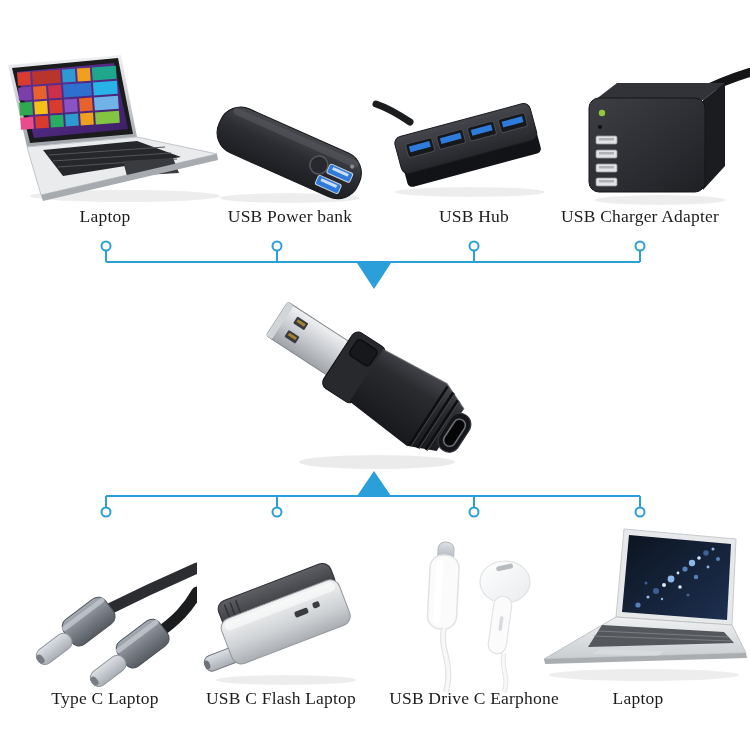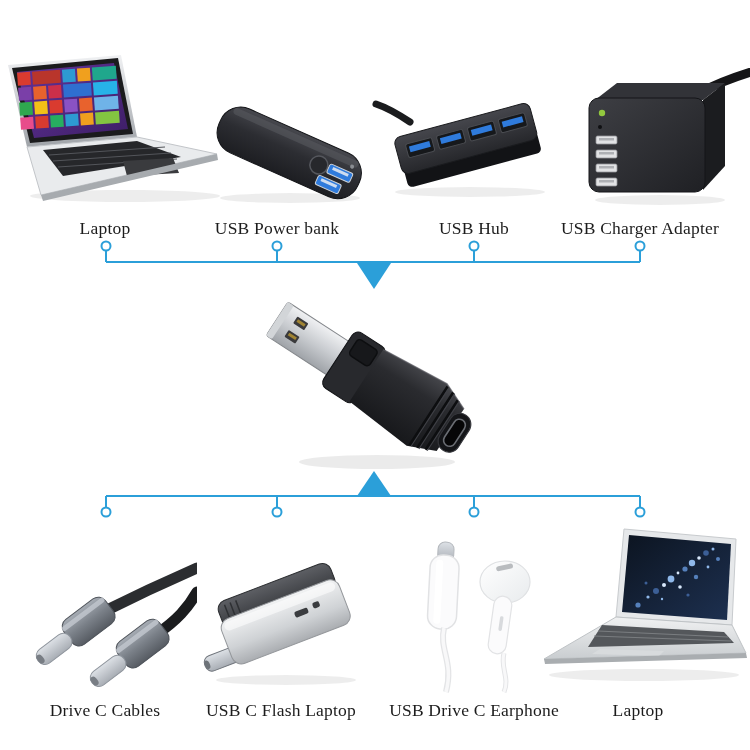--- a/index.html
+++ b/index.html
@@ -1,19 +1,19 @@
 <!DOCTYPE html>
 <html style="--background: #ffffff; --accent: #2b9fd9; --usb_blue: #2f7bdc; --text: #1c1c1c;"><head>
 <meta charset="utf-8">
 <style>
   html,body{margin:0;padding:0;}
   body{width:750px;height:750px;background:var(--background,#fff);font-family:"Liberation Serif", serif;overflow:hidden;}
   #stage{position:relative;width:750px;height:750px;background:var(--background,#fff);}
   .fig{position:absolute;}
-  .cap{position:absolute;text-align:center;font-size:17.5px;color:var(--text,#1c1c1c);letter-spacing:.2px;white-space:nowrap;margin-top:12px;}
+  .cap{position:absolute;text-align:center;font-size:17.5px;color:var(--text,#1c1c1c);letter-spacing:.2px;white-space:nowrap;}
   .accent-fill{fill:var(--accent,#2b9fd9);}
   .accent-stroke{stroke:var(--accent,#2b9fd9);fill:#fff;}
   .accent-line{stroke:var(--accent,#2b9fd9);fill:none;}
   .usb-blue{fill:var(--usb_blue,#2f7bdc);}
   svg{display:block;}
 </style>
 </head>
 <body style="--background: #ffffff; --accent: #2b9fd9; --usb_blue: #2f7bdc; --text: #1c1c1c;">
 
 <div id="stage">
@@ -163,21 +163,21 @@
       <rect x="21" y="82" width="21" height="8" rx="1.5" fill="#e2e3e5" stroke="#94969a" stroke-width="0.8"></rect>
       <rect x="24" y="84" width="15" height="2.5" fill="#aeb0b4"></rect>
       <rect x="21" y="96" width="21" height="8" rx="1.5" fill="#e2e3e5" stroke="#94969a" stroke-width="0.8"></rect>
       <rect x="24" y="98" width="15" height="2.5" fill="#aeb0b4"></rect>
       <rect x="21" y="110" width="21" height="8" rx="1.5" fill="#e2e3e5" stroke="#94969a" stroke-width="0.8"></rect>
       <rect x="24" y="112" width="15" height="2.5" fill="#aeb0b4"></rect>
     </g>
   </svg>
 
   <div class="cap" style="left:25px;top:206px;width:160px">Laptop</div>
-  <div class="cap" style="left:187px;top:206px;width:180px">USB Power bank</div>
+  <div class="cap" style="left:200px;top:206px;width:180px">USB Power bank</div>
   <div class="cap" style="left:404px;top:206px;width:140px">USB Hub</div>
   <div class="cap" style="left:545px;top:206px;width:190px">USB Charger Adapter</div>
 
   <svg class="fig" style="left:0;top:236px" width="750" height="60" viewBox="0 0 750 60">
     <circle cx="106" cy="10" r="4.5" class="accent-stroke" stroke-width="2"></circle>
     <circle cx="277" cy="10" r="4.5" class="accent-stroke" stroke-width="2"></circle>
     <circle cx="474" cy="10" r="4.5" class="accent-stroke" stroke-width="2"></circle>
     <circle cx="640" cy="10" r="4.5" class="accent-stroke" stroke-width="2"></circle>
     <path d="M106,14.5 V26 M277,14.5 V26 M474,14.5 V26 M640,14.5 V26" class="accent-line" stroke-width="2"></path>
     <path d="M106,26 H640" class="accent-line" stroke-width="2.2"></path>
@@ -287,18 +287,18 @@
       <circle cx="150" cy="70" r="1.6" fill="#3c5f96"></circle>
         <circle cx="180" cy="34" r="2" fill="#5580bb"></circle>
     </g>
     <polygon points="78,92 194,100 208,128 6,134" fill="url(#g-base2)" stroke="#bfc3c6" stroke-width="1"></polygon>
     <polygon points="64,100 186,107 196,118 50,122" fill="#54575b"></polygon>
     <path d="M60,106 L190,112 M56,111 L193,116" stroke="#7e8185" stroke-width="0.9" fill="none"></path>
     <polygon points="62,124 126,126 121,131 54,129" fill="#d8dbdd"></polygon>
     <polygon points="6,134 208,128 209,133 7,139" fill="#a9adb0"></polygon>
   </svg>
 
-  <div class="cap" style="left:20px;top:688px;width:170px">Drive C Cables</div>
+  <div class="cap" style="left:20px;top:688px;width:170px">Type C Laptop</div>
   <div class="cap" style="left:186px;top:688px;width:190px">USB C Flash Laptop</div>
   <div class="cap" style="left:369px;top:688px;width:210px">USB Drive C Earphone</div>
   <div class="cap" style="left:568px;top:688px;width:140px">Laptop</div>
 
 </div>
 
 </body></html>

